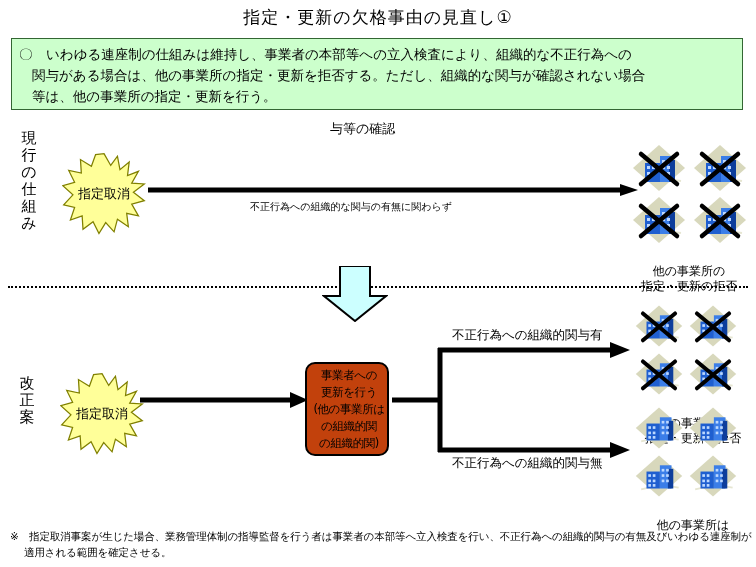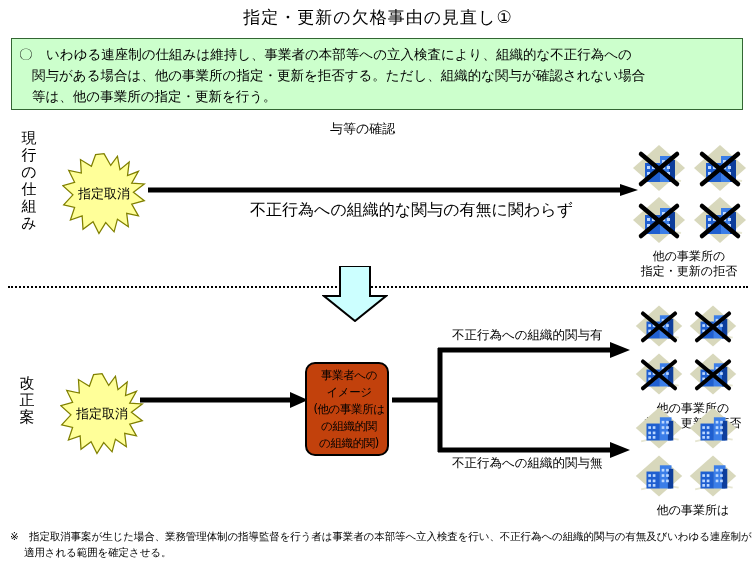--- a/index.html
+++ b/index.html
@@ -65,21 +65,21 @@
     position:absolute;left:0;top:0;width:84px;height:84px;
     display:flex;flex-direction:row;align-items:center;justify-content:center;
     font-size:13px;line-height:16px;white-space:nowrap;
   }
   #star-current{left:62px;top:152px;}
   #star-revised{left:60px;top:372px;}
 
   
   #arrow-top{left:148px;top:184px;width:490px;height:12px;}
   #arrow-top-label{
-    left:250px;top:200px;font-size:16px;white-space:nowrap;
+    left:250px;top:200px;font-size:10px;white-space:nowrap;
   }
 
   
   #divider{
     left:8px;top:286px;width:740px;height:0;
     border-top:2px dotted #000000;
   }
 
   
   #down-arrow{left:322px;top:266px;width:66px;height:56px;}
@@ -108,21 +108,21 @@
   .bldg-group{width:122px;}
   .bldg-grid{
     display:grid;grid-template-columns:61px 61px;
     grid-template-rows:52px 52px;
   }
   .bldg-grid.small{grid-template-columns:54px 54px;grid-template-rows:48px 48px;}
   .bldg-cell{position:relative;width:100%;height:100%;}
   .bldg-cell svg{position:absolute;left:50%;top:50%;transform:translate(-50%,-50%);}
   .bldg-caption{
     text-align:center;font-size:12px;line-height:15px;
-    margin-top:3px;white-space:nowrap;
+    margin-top:18px;white-space:nowrap;
   }
   .bldg-caption span{display:block;}
   #group-top{left:628px;top:142px;}
   #group-mid{left:632px;top:302px;}
   #group-bottom{left:632px;top:404px;}
 
   
   #footnote{
     left:10px;top:528px;width:742px;
     font-size:10.5px;line-height:16px;
@@ -304,21 +304,21 @@
     <line x1="298" y1="20" x2="470" y2="20" stroke="#000000" stroke-width="5"></line>
     <polygon points="470,12 490,20 470,28" fill="#000000"></polygon>
 
     <line x1="298" y1="120" x2="470" y2="120" stroke="#000000" stroke-width="5"></line>
     <polygon points="470,112 490,120 470,128" fill="#000000"></polygon>
   </svg>
 
   <div class="abs" id="decision-box">
     <div id="decision-text">
       <span>事業者への</span>
-      <span>イメージ</span>
+      <span>更新を行う</span>
       <span>(他の事業所は</span>
       <span>の組織的関</span>
       <span>の組織的関)</span>
     </div>
   </div>
 
   <div class="abs" id="branch-label-no">不正行為への組織的関与無</div>
   <div class="abs" id="branch-label-yes">不正行為への組織的関与有</div>
 
   <div class="abs bldg-group" id="group-mid">

